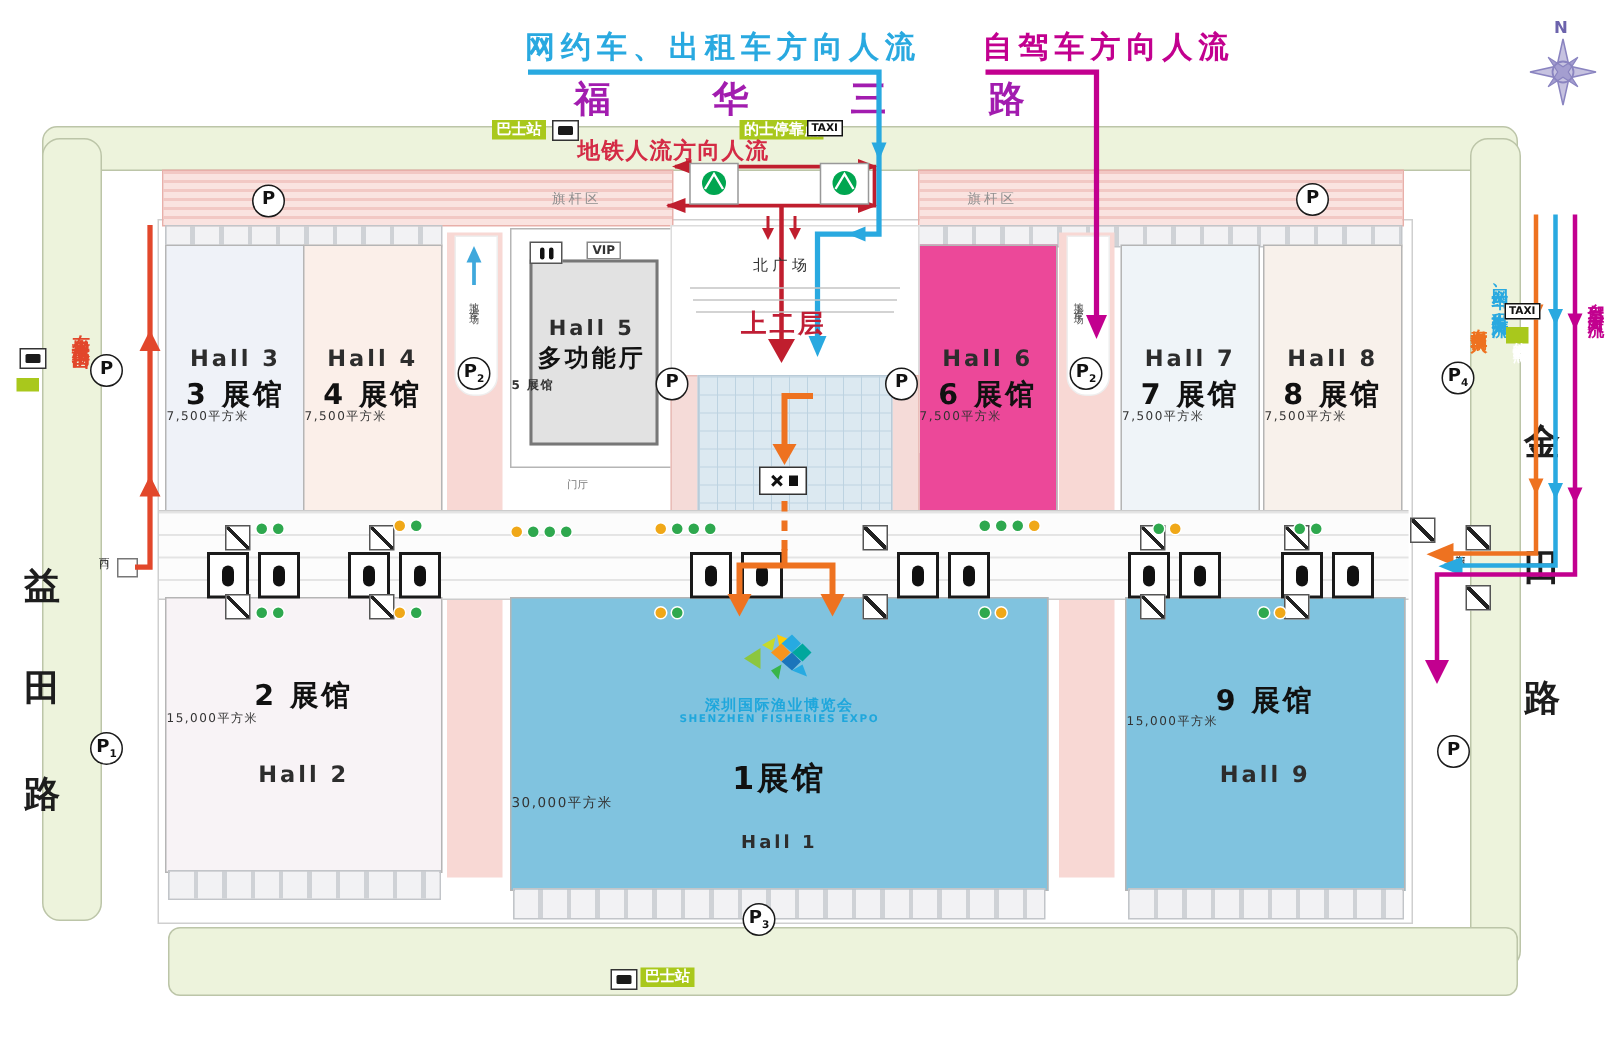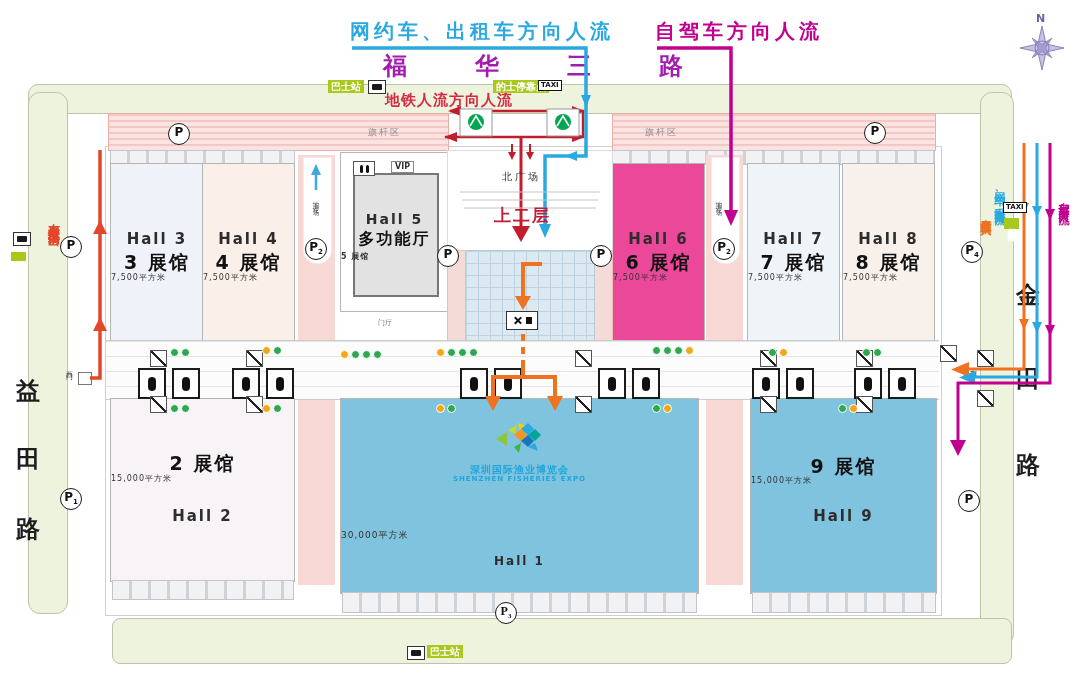--- a/index.html
+++ b/index.html
@@ -172,20 +172,21 @@
       <polygon points="24,2 34,6 26,12" fill="#FFCB05"></polygon>
       <polygon points="20,14 27,8 33,14 27,20" fill="#F7941D"></polygon>
       <polygon points="27,8 34,2 40,8 34,14" fill="#27AAE1"></polygon>
       <polygon points="34,14 41,8 47,14 41,20" fill="#00A79D"></polygon>
       <polygon points="27,20 34,14 40,20 34,26" fill="#1B75BB"></polygon>
       <polygon points="20,26 27,22 25,32" fill="#39B54A"></polygon>
       <polygon points="34,26 41,22 44,30" fill="#27AAE1"></polygon>
     </svg>
     <div class="logo-cn" style="top:64px;">深圳国际渔业博览会</div>
     <div class="logo-en" style="top:76px;">SHENZHEN FISHERIES EXPO</div>
+    <div class="cn" style="top:106px;font-size:21px;">1展馆</div>
     <div class="area" style="top:130px;font-size:9px;">30,000平方米</div>
     <div class="en" style="top:155px;font-size:12px;">Hall 1</div>
   </div>
   <div class="hall" style="left:750px;top:398px;width:185px;height:194px;background:#80C3DF;">
     <div class="cn" style="top:55px;">9 展馆</div>
     <div class="area" style="top:76px;">15,000平方米</div>
     <div class="en" style="top:108px;">Hall 9</div>
   </div>
 
   <div class="docks" style="left:112px;top:580px;width:180px;height:18px;"></div>
@@ -427,17 +428,17 @@
   <div class="pmark" style="left:168px;top:123px;"><span>P</span></div>
   <div class="pmark" style="left:864px;top:122px;"><span>P</span></div>
   <div class="pmark" style="left:60px;top:236px;"><span>P</span></div>
   <div class="pmark" style="left:60px;top:488px;"><span>P</span><sub>1</sub></div>
   <div class="pmark" style="left:305px;top:238px;"><span>P</span><sub>2</sub></div>
   <div class="pmark" style="left:713px;top:238px;"><span>P</span><sub>2</sub></div>
   <div class="pmark" style="left:437px;top:245px;"><span>P</span></div>
   <div class="pmark" style="left:590px;top:245px;"><span>P</span></div>
   <div class="pmark" style="left:961px;top:241px;"><span>P</span><sub>4</sub></div>
   <div class="pmark" style="left:958px;top:490px;"><span>P</span></div>
-  <div class="pmark" style="left:495px;top:602px;font-family:Liberation Serif, serif;"><span>P</span><sub>3</sub></div>
+  <div class="pmark" style="left:495px;top:602px;"><span>P</span><sub>3</sub></div>
 
   <div class="abs" style="left:1036px;top:12px;font-size:11px;font-weight:800;color:#6C63AC;">N</div>
 
 </div>
 
 </body></html>

